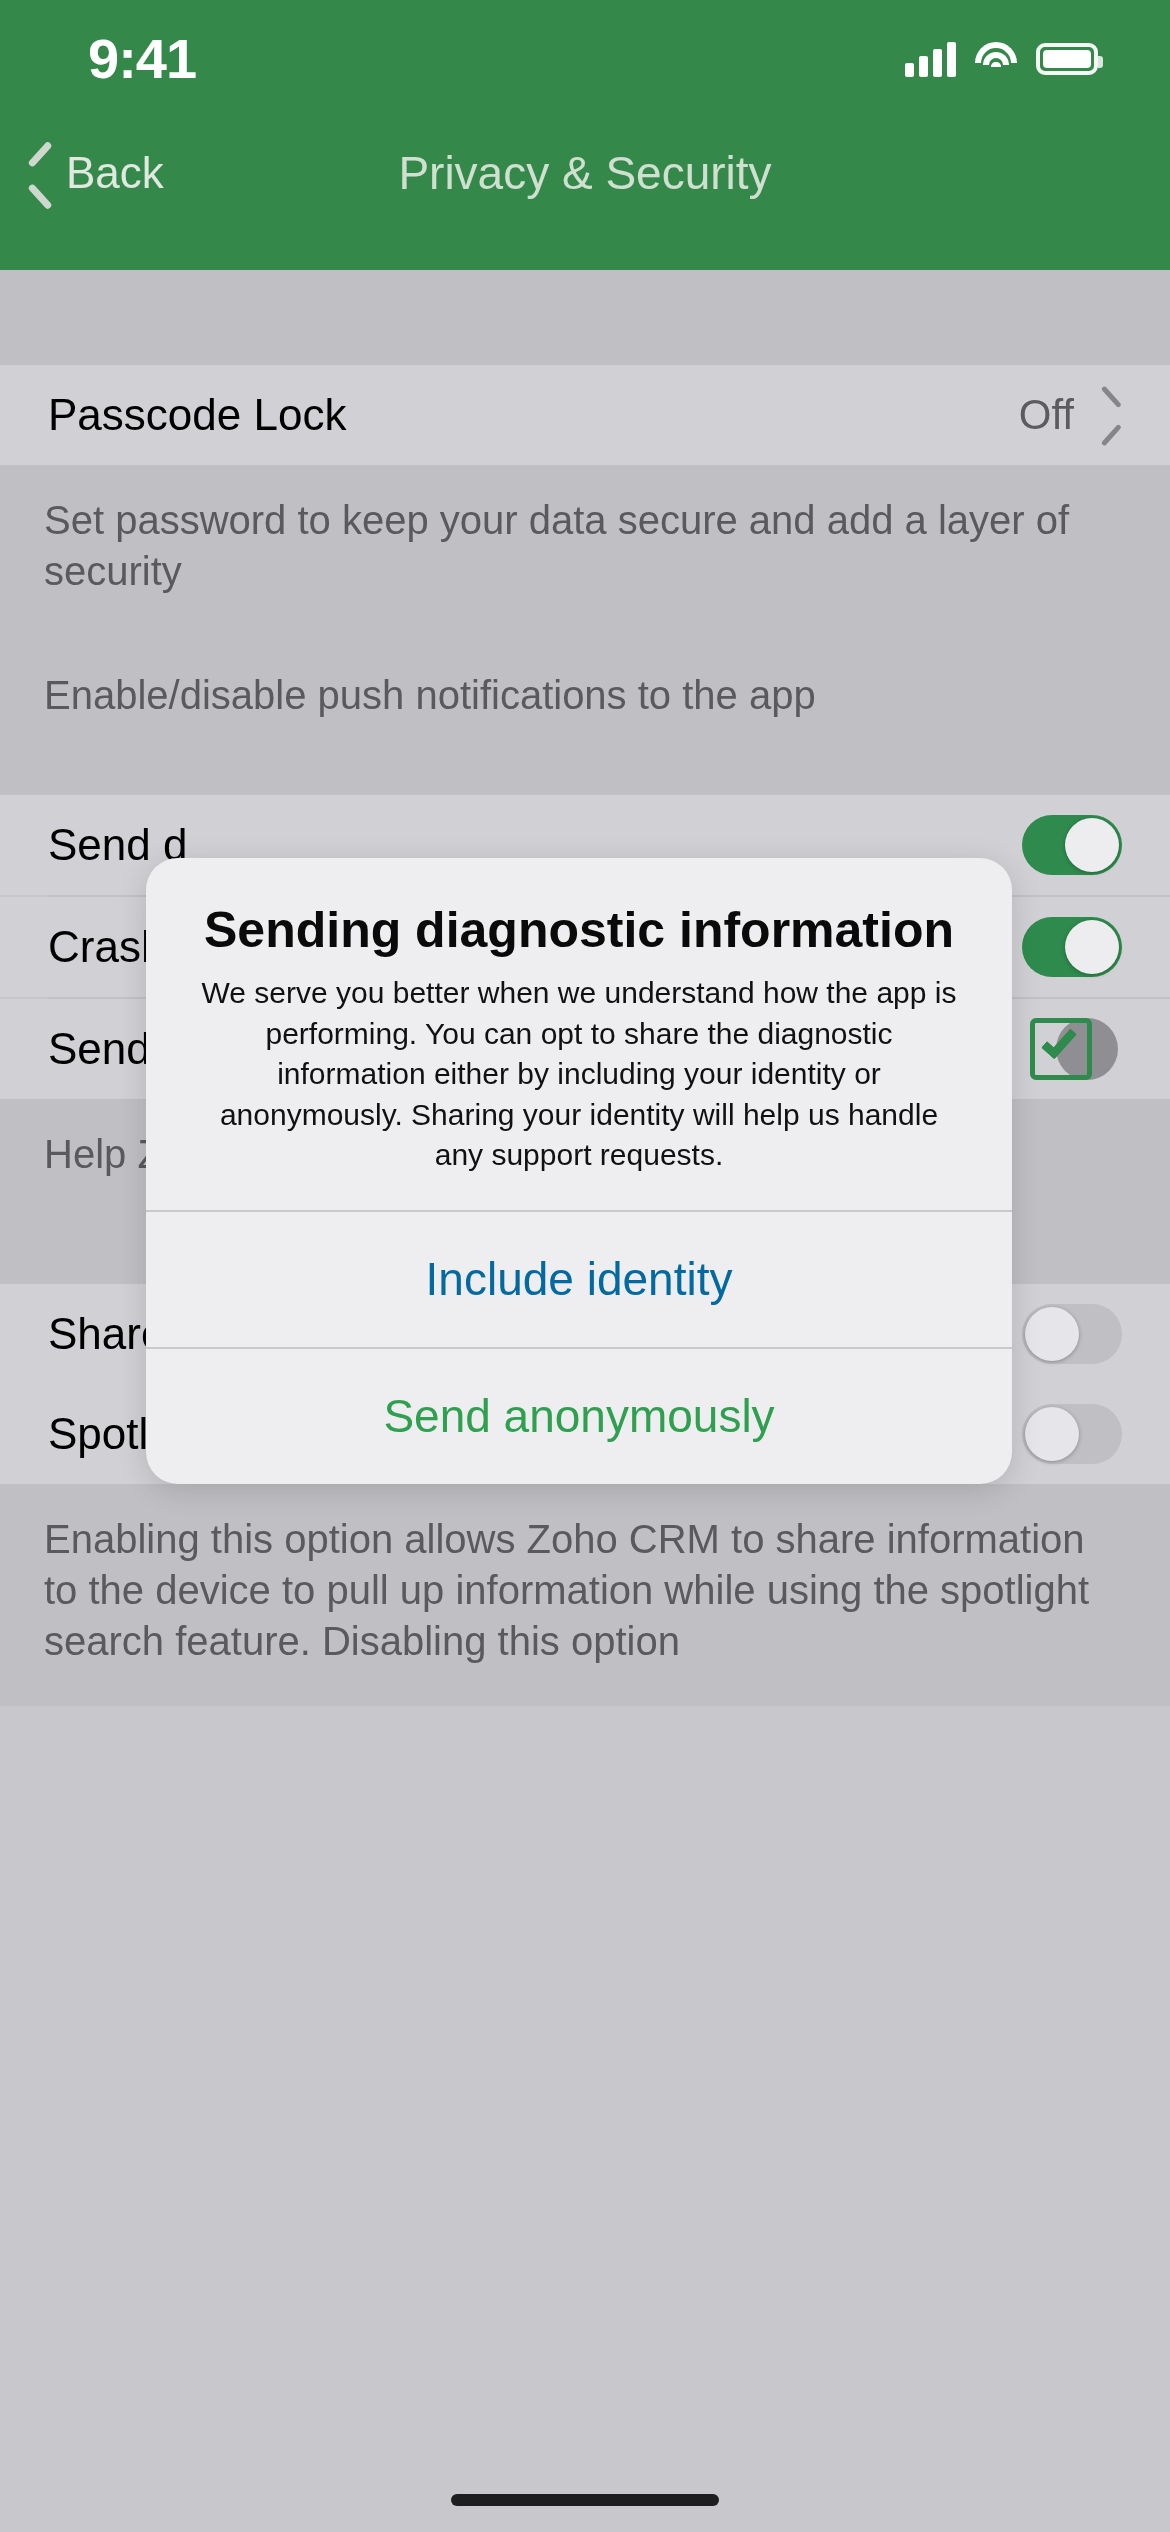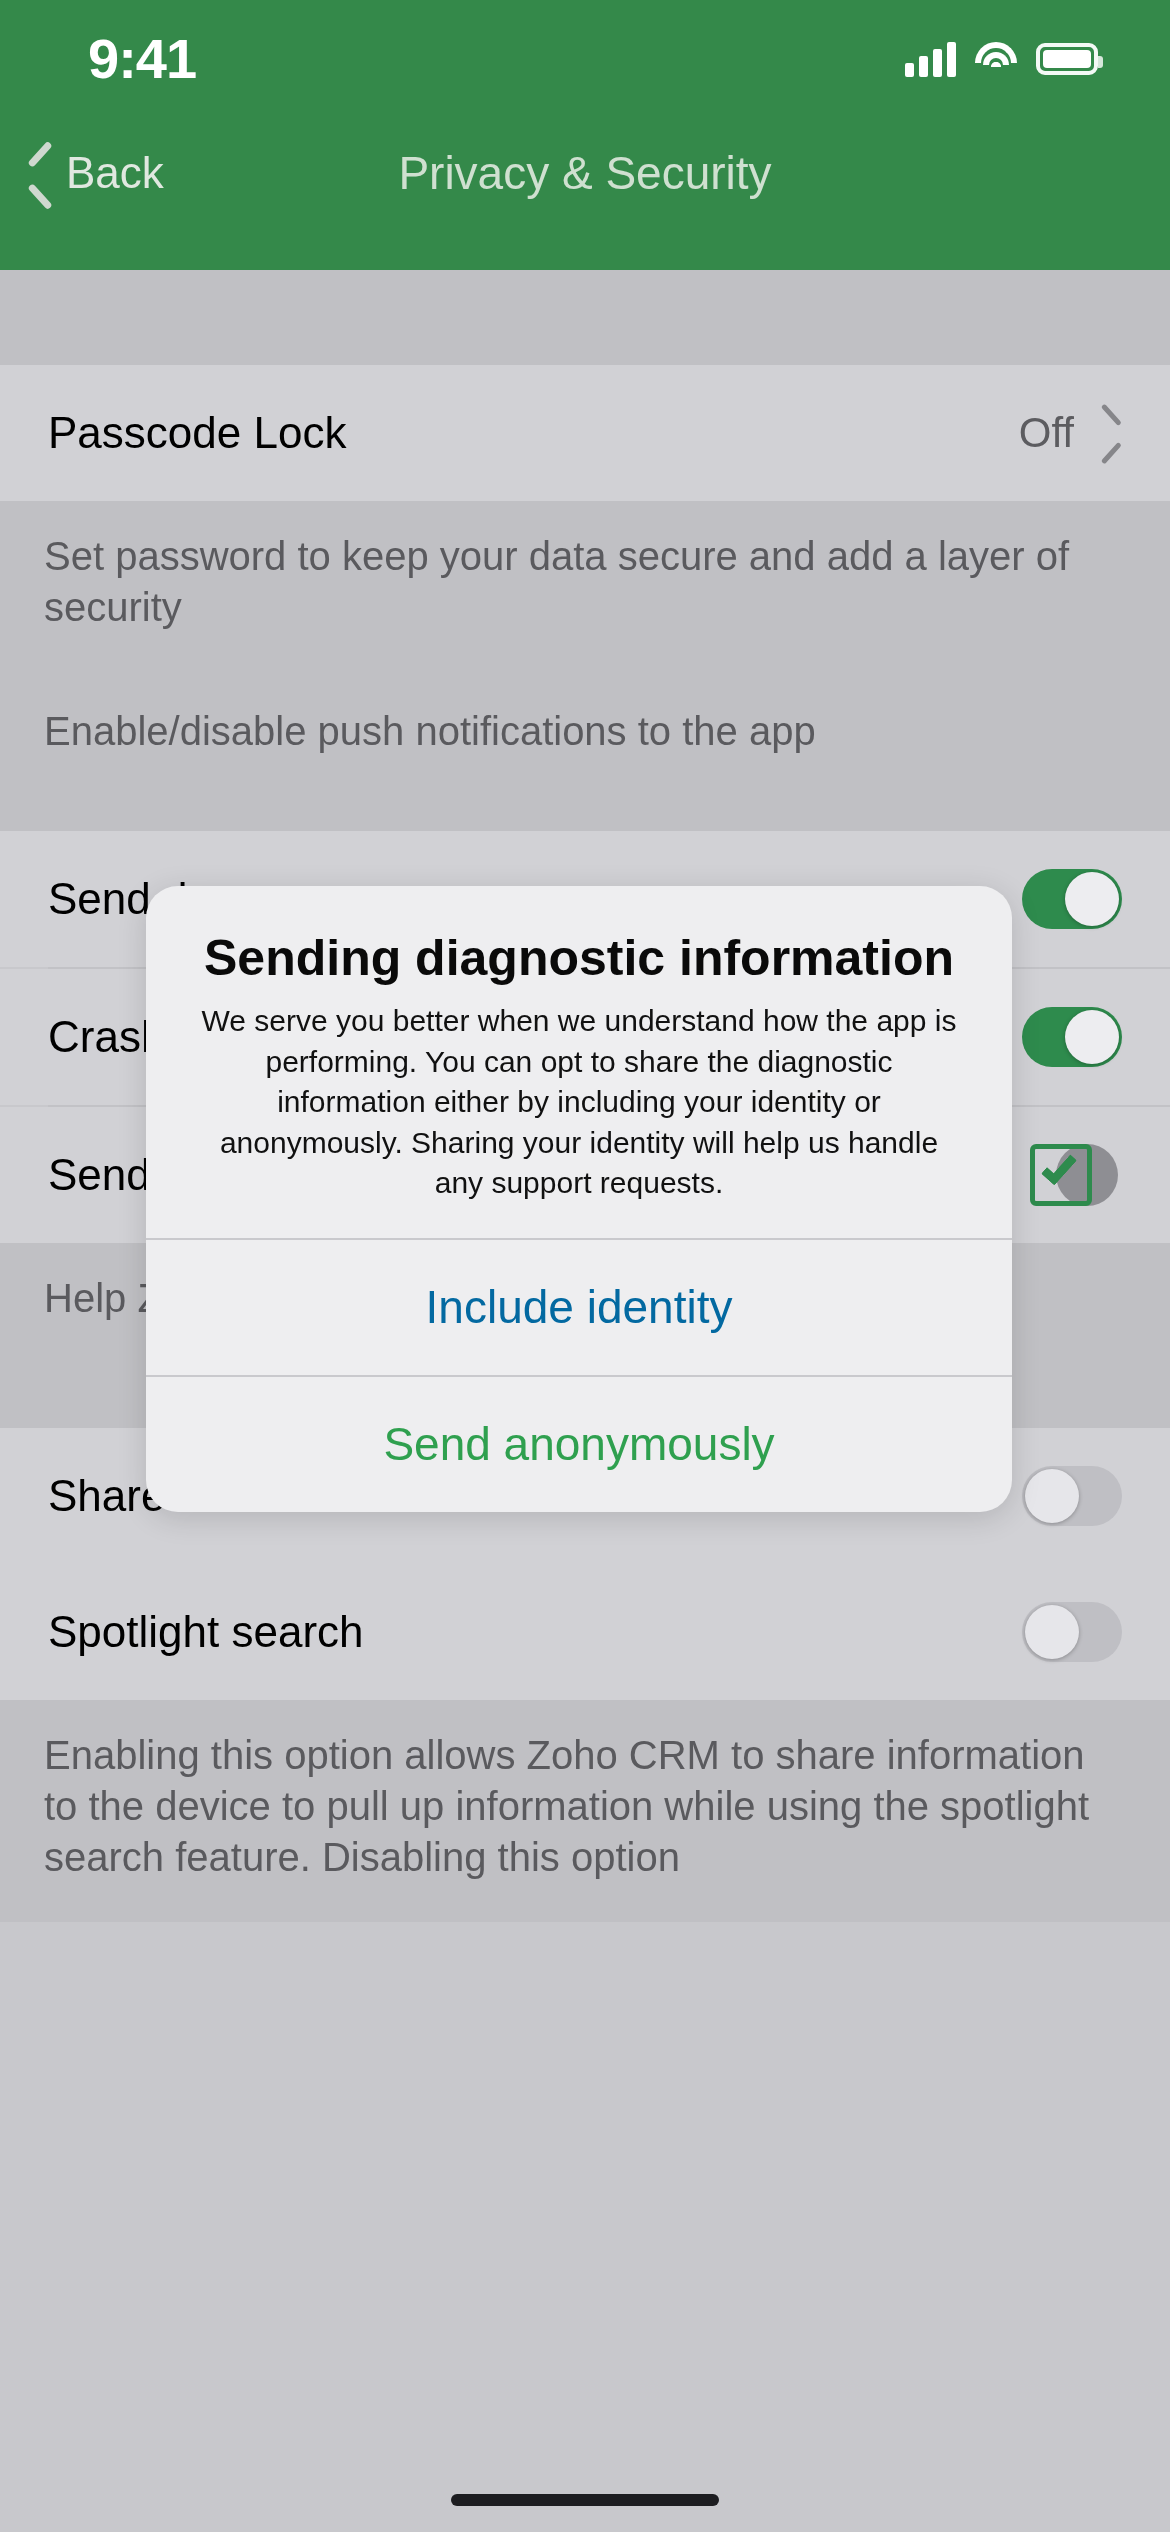--- a/index.html
+++ b/index.html
@@ -73,21 +73,21 @@
     position: absolute; left: 0; top: 26px; width: 1170px; text-align: center;
     font-size: 46px; color: #cfe0d0;
   }
 
   
   .list { position: absolute; top: 270px; left: 0; width: 1170px; }
   .gap { background: #c0c0c4; }
   .row {
     background: #d1d1d5; position: relative;
     display: flex; align-items: center; justify-content: space-between;
-    padding: 0 48px; height: 136px;
+    padding: 0 48px; height: 100px;
   }
   .row-label { font-size: 44px; color: #000; }
   .row-right { display: flex; align-items: center; gap: 26px; }
   .row-value { font-size: 42px; color: #5c5c60; }
   .chev-right {
     width: 22px; height: 40px; position: relative;
   }
   .chev-right::before, .chev-right::after {
     content:""; position:absolute; right: 2px; width: 26px; height: 5px;
     background: #86868a; border-radius: 3px;
@@ -128,21 +128,21 @@
     border: 5px solid #2e8b4d; border-radius: 6px; background: transparent;
   }
   .check-mark {
     position: absolute; left: 20px; top: 18px; width: 34px; height: 18px;
     border-left: 9px solid #2e8b4d; border-bottom: 9px solid #2e8b4d;
     transform: rotate(-48deg); border-radius: 2px;
   }
 
   
   .dialog {
-    position: absolute; left: 146px; top: 886px;
+    position: absolute; left: 146px; top: 858px;
     width: 866px; 
     background: #eeeef0;
     border-radius: 32px;
     box-shadow: 0 6px 30px rgba(0,0,0,.14);
     overflow: hidden;
     z-index: 50;
   }
   .dlg-body { padding: 42px 46px 34px 46px; text-align: center; }
   .dlg-title {
     font-size: 50px; font-weight: bold; color: #0a0a0a;

